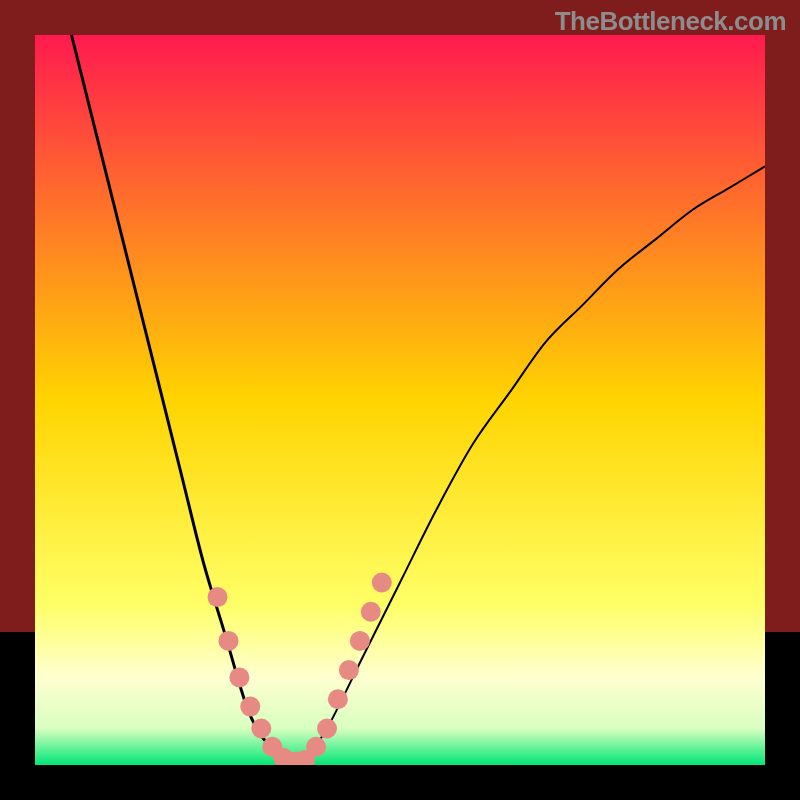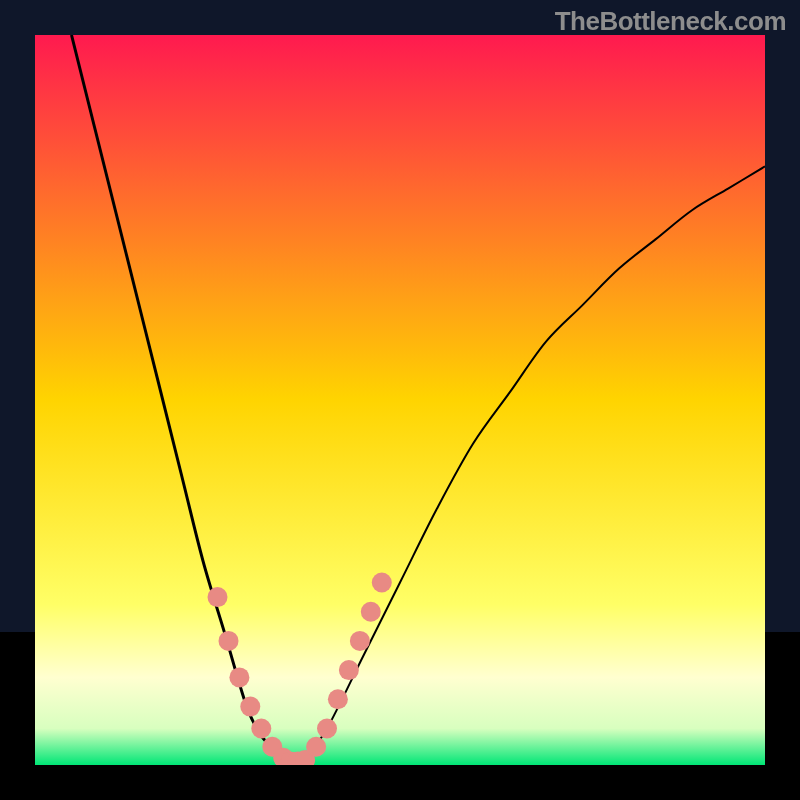--- a/index.html
+++ b/index.html
@@ -9,21 +9,21 @@
     height: 800px;
     background: #000000;
     overflow: hidden;
   }
   .frame {
     position: absolute;
     left: 0;
     top: 0;
     width: 800px;
     height: 632px;
-    background: #0f172a;
+    background: #7f1d1d;
   }
   .plot-area {
     position: absolute;
     left: 35px;
     top: 35px;
     width: 730px;
     height: 730px;
   }
   .watermark {
     position: absolute;

